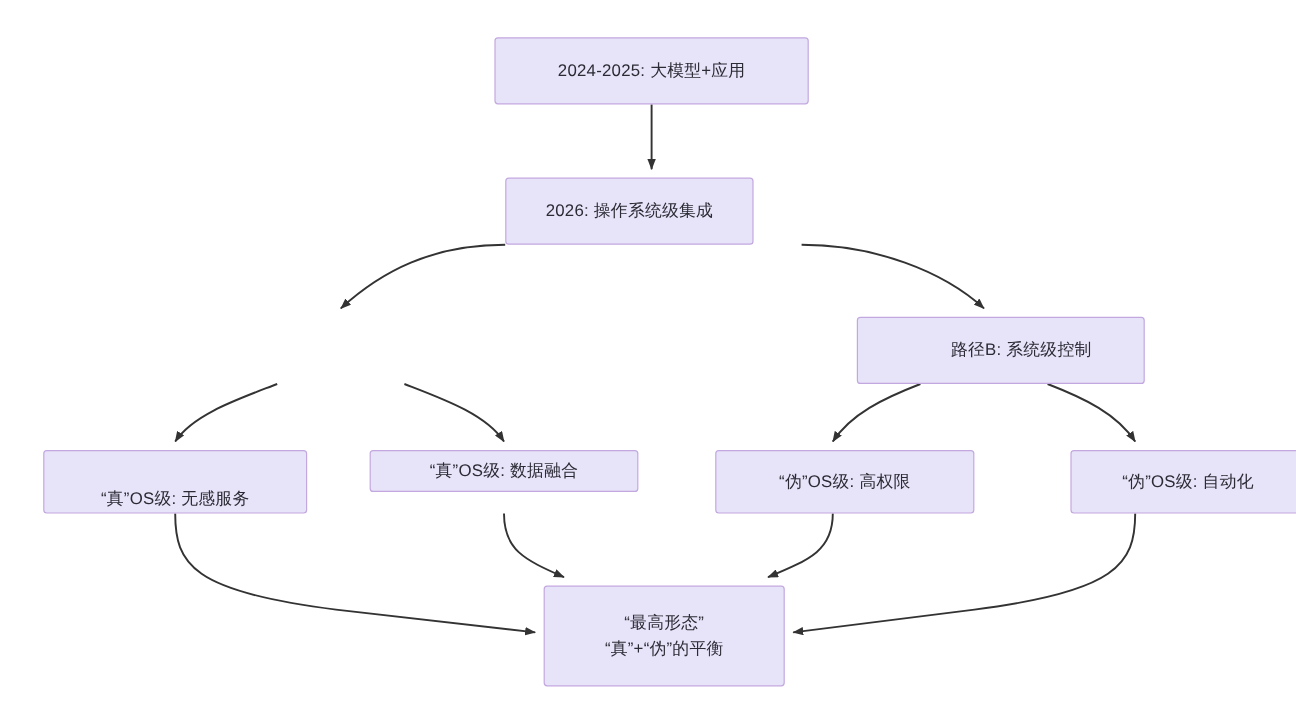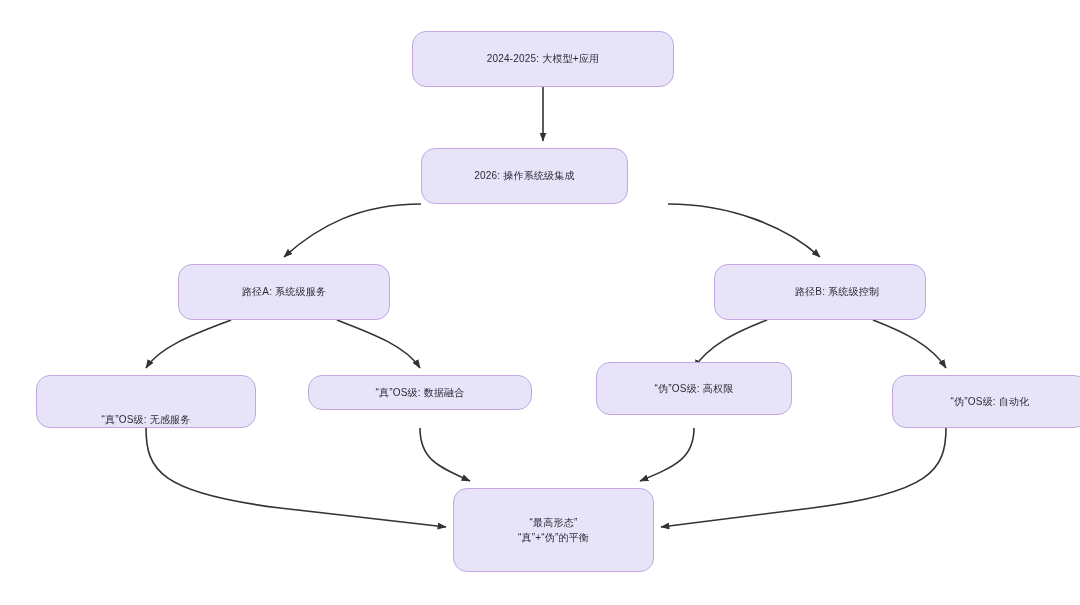--- a/index.html
+++ b/index.html
@@ -24,44 +24,44 @@
     left: 0;
     top: 0;
     width: 1080px;
     height: 605px;
   }
   .node {
     position: absolute;
     box-sizing: border-box;
     background: #e7e3f8;
     border: 1.3px solid #c3a8e0;
-    border-radius: 14px;
+    border-radius: 3px;
     display: flex;
     align-items: center;
     justify-content: center;
     text-align: center;
     color: #2b2b35;
-    font-size: 10px;
+    font-size: 14px;
     line-height: 1.55;
     letter-spacing: 0.2px;
     white-space: pre-line;
   }
   .node-label {
     display: block;
     padding: 0 10px;
     white-space: pre-line;
   }
   
   #node-root      { left: 412px; top: 31px;  width: 262px; height: 56px; }
   #node-2026      { left: 421px; top: 148px; width: 207px; height: 56px; }
   #node-pathA     { left: 178px; top: 264px; width: 212px; height: 56px; }
-  #node-pathB     { left: 714px; top: 264px; width: 212px; height: 56px; padding-left: 34px; }
+  #node-pathB     { left: 714px; top: 264px; width: 240px; height: 56px; padding-left: 34px; }
   #node-leaf-a1   { left: 36px;  top: 375px; width: 220px; height: 53px; align-items: flex-end; }
   #node-leaf-a2   { left: 308px; top: 375px; width: 224px; height: 35px; }
-  #node-leaf-b1   { left: 596px; top: 362px; width: 196px; height: 53px; justify-content: center; }
+  #node-leaf-b1   { left: 596px; top: 375px; width: 216px; height: 53px; justify-content: center; }
   #node-leaf-b2   { left: 848px; top: 375px; width: 196px; height: 53px; margin-left: 44px; }
   #node-final     { left: 453px; top: 488px; width: 201px; height: 84px; }
 </style>
 </head>
 <body>
 
 <div id="flowchart">
 
   <svg id="edge-layer" viewBox="0 0 1080 605" xmlns="http://www.w3.org/2000/svg">
     <defs>
@@ -94,23 +94,20 @@
   </svg>
 
   <div class="node" id="node-root">
     <span class="node-label">2024-2025: 大模型+应用</span>
   </div>
 
   <div class="node" id="node-2026">
     <span class="node-label">2026: 操作系统级集成</span>
   </div>
 
-  <div class="node" id="node-pathA">
-    <span class="node-label">路径A: 系统级服务</span>
-  </div>
 
   <div class="node" id="node-pathB">
     <span class="node-label">路径B: 系统级控制</span>
   </div>
 
   <div class="node" id="node-leaf-a1">
     <span class="node-label">“真”OS级: 无感服务</span>
   </div>
 
   <div class="node" id="node-leaf-a2">

